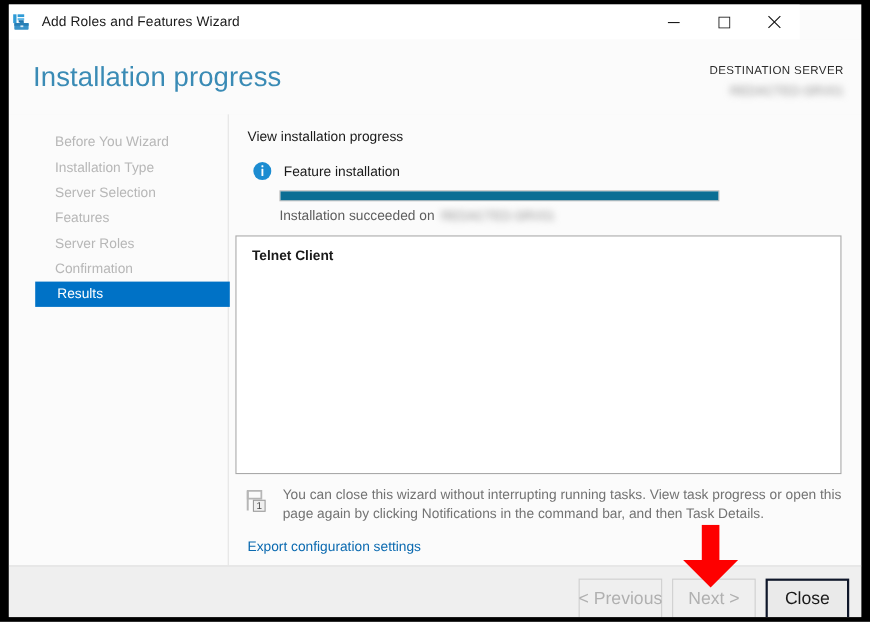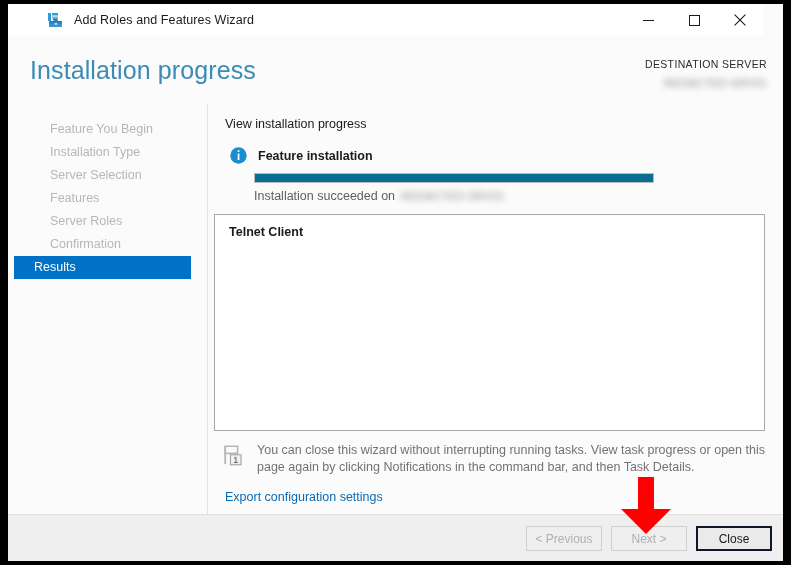--- a/index.html
+++ b/index.html
@@ -35,21 +35,20 @@
 
   
   .titlebar {
     position: absolute;
     left: 0; top: 0;
     width: 719px;
     height: 32px;
     background: #ffffff;
     display: flex;
     align-items: center;
-    padding-left: 36px;
   }
   .title-icon {
     width: 20px;
     height: 20px;
     margin-left: 2px;
     margin-right: 8px;
     position: relative;
     flex: none;
   }
   .title-text {
@@ -138,21 +137,21 @@
     line-height: 23px;
     padding-left: 42px;
     font-size: 12.5px;
     color: #b7b7b7;
     white-space: nowrap;
     box-sizing: border-box;
   }
   .nav-item.active {
     background: #0072c6;
     color: #ffffff;
-    margin-left: 6px;
+    margin-left: 24px;
     padding-left: 20px;
     width: 177px;
   }
 
   
   .content {
     position: absolute;
     left: 201px;
     top: 100px;
     right: 0;
@@ -166,21 +165,20 @@
     font-size: 12.5px;
     color: #1a1a1a;
     white-space: nowrap;
   }
   .feat-row {
     position: absolute;
     left: 21px;
     top: 43px;
     display: flex;
     align-items: center;
-    font-weight: bold;
   }
   .info-icon {
     width: 17px; height: 17px;
     flex: none;
     margin-right: 11px;
   }
   .feat-label {
     font-size: 12.5px;
     color: #1a1a1a;
     white-space: nowrap;
@@ -273,23 +271,23 @@
   }
   .btnrow {
     position: absolute;
     right: 11px;
     top: 11px;
     display: flex;
     gap: 9px;
   }
   .btn {
     width: 76px;
-    height: 25px;
+    height: 38px;
     font-family: "Liberation Sans", sans-serif;
-    font-size: 12px;
+    font-size: 16px;
     background: #efefef;
     border: 1px solid #cfcfcf;
     color: #b0b0b0;
     box-sizing: border-box;
     padding: 0;
     cursor: default;
     display: flex;
     align-items: center;
     justify-content: center;
     white-space: nowrap;
@@ -358,21 +356,21 @@
       <div class="page-title">Installation progress</div>
       <div class="dest-wrap">
         <div class="dest-label">DESTINATION SERVER</div>
         <div class="dest-value">
           <span class="blurtext">REDACTED-SRV01</span>
         </div>
       </div>
     </div>
 
     <div class="sidebar">
-      <div class="nav-item">Feature You Begin</div>
+      <div class="nav-item">Before You Wizard</div>
       <div class="nav-item">Installation Type</div>
       <div class="nav-item">Server Selection</div>
       <div class="nav-item">Features</div>
       <div class="nav-item">Server Roles</div>
       <div class="nav-item">Confirmation</div>
       <div class="nav-item active">Results</div>
     </div>
 
     <div class="content">
       <div class="content-head">View installation progress</div>

